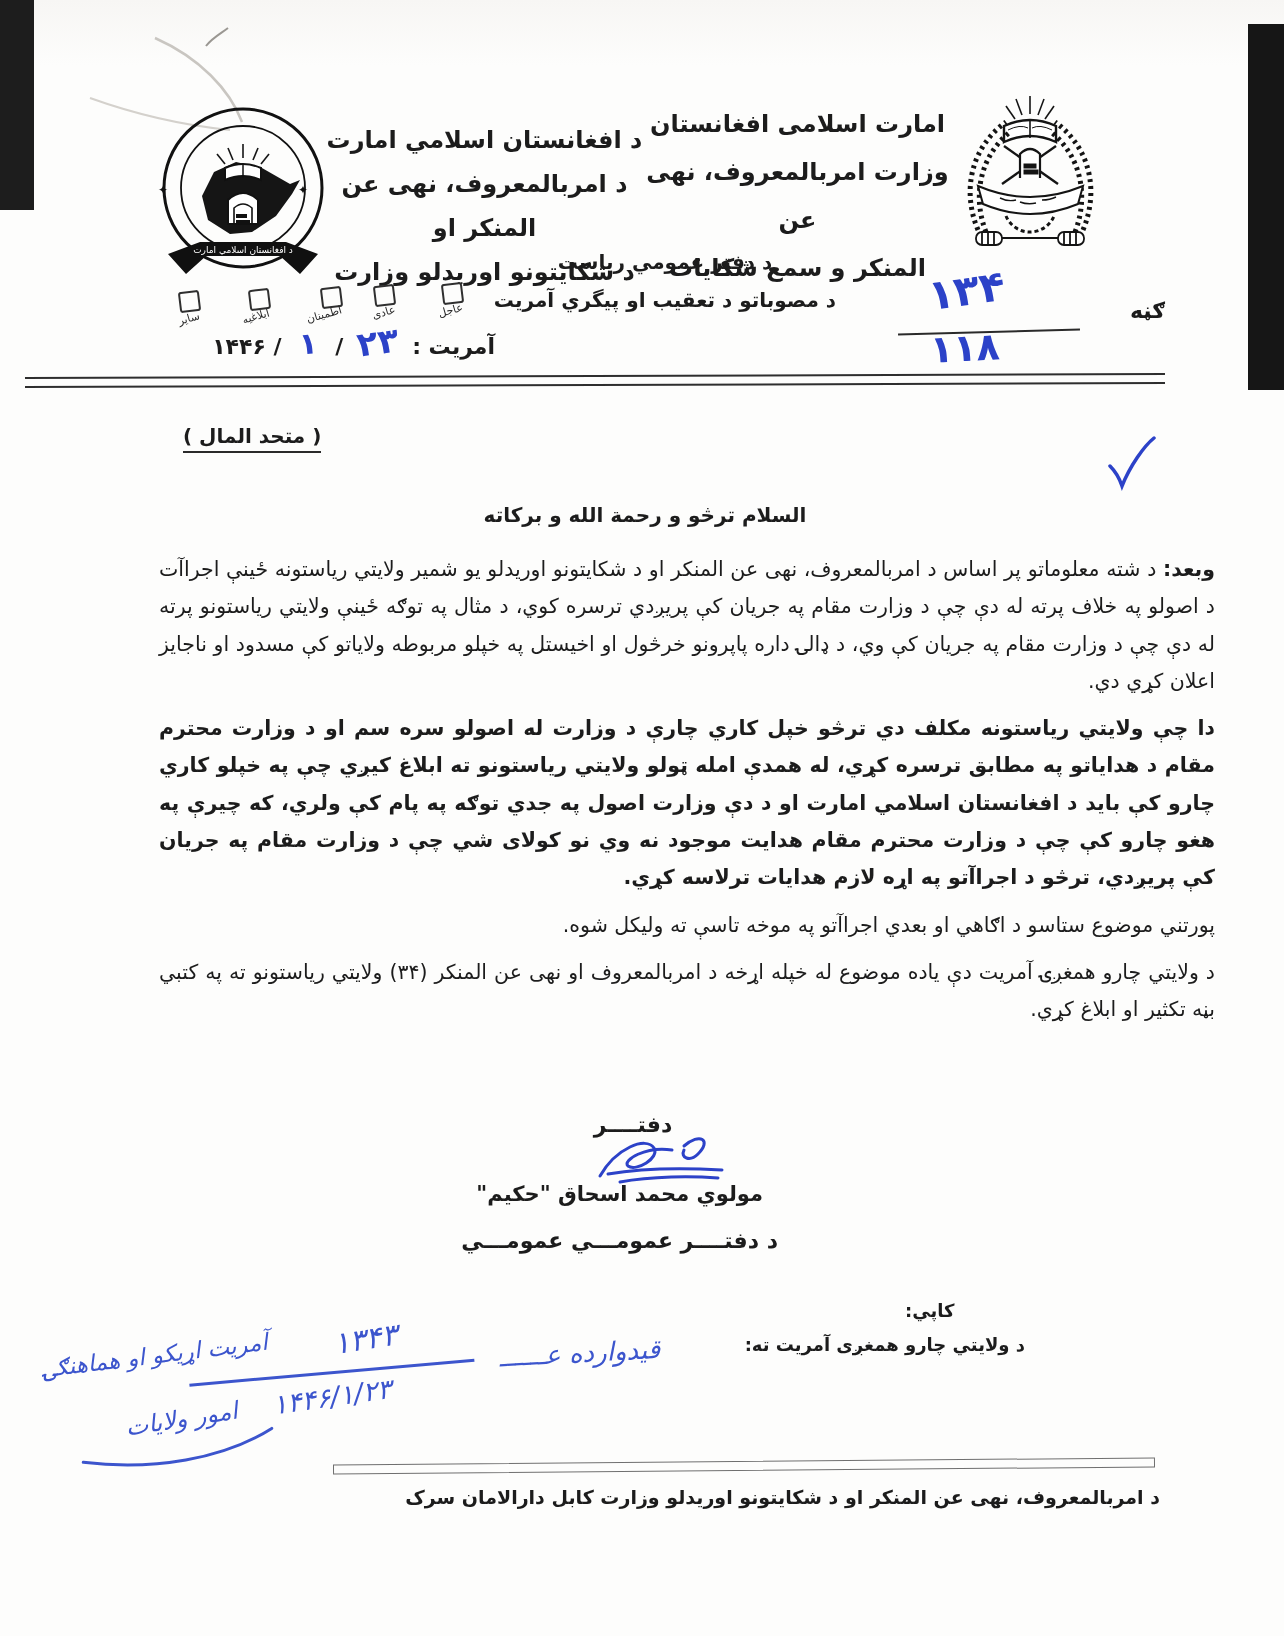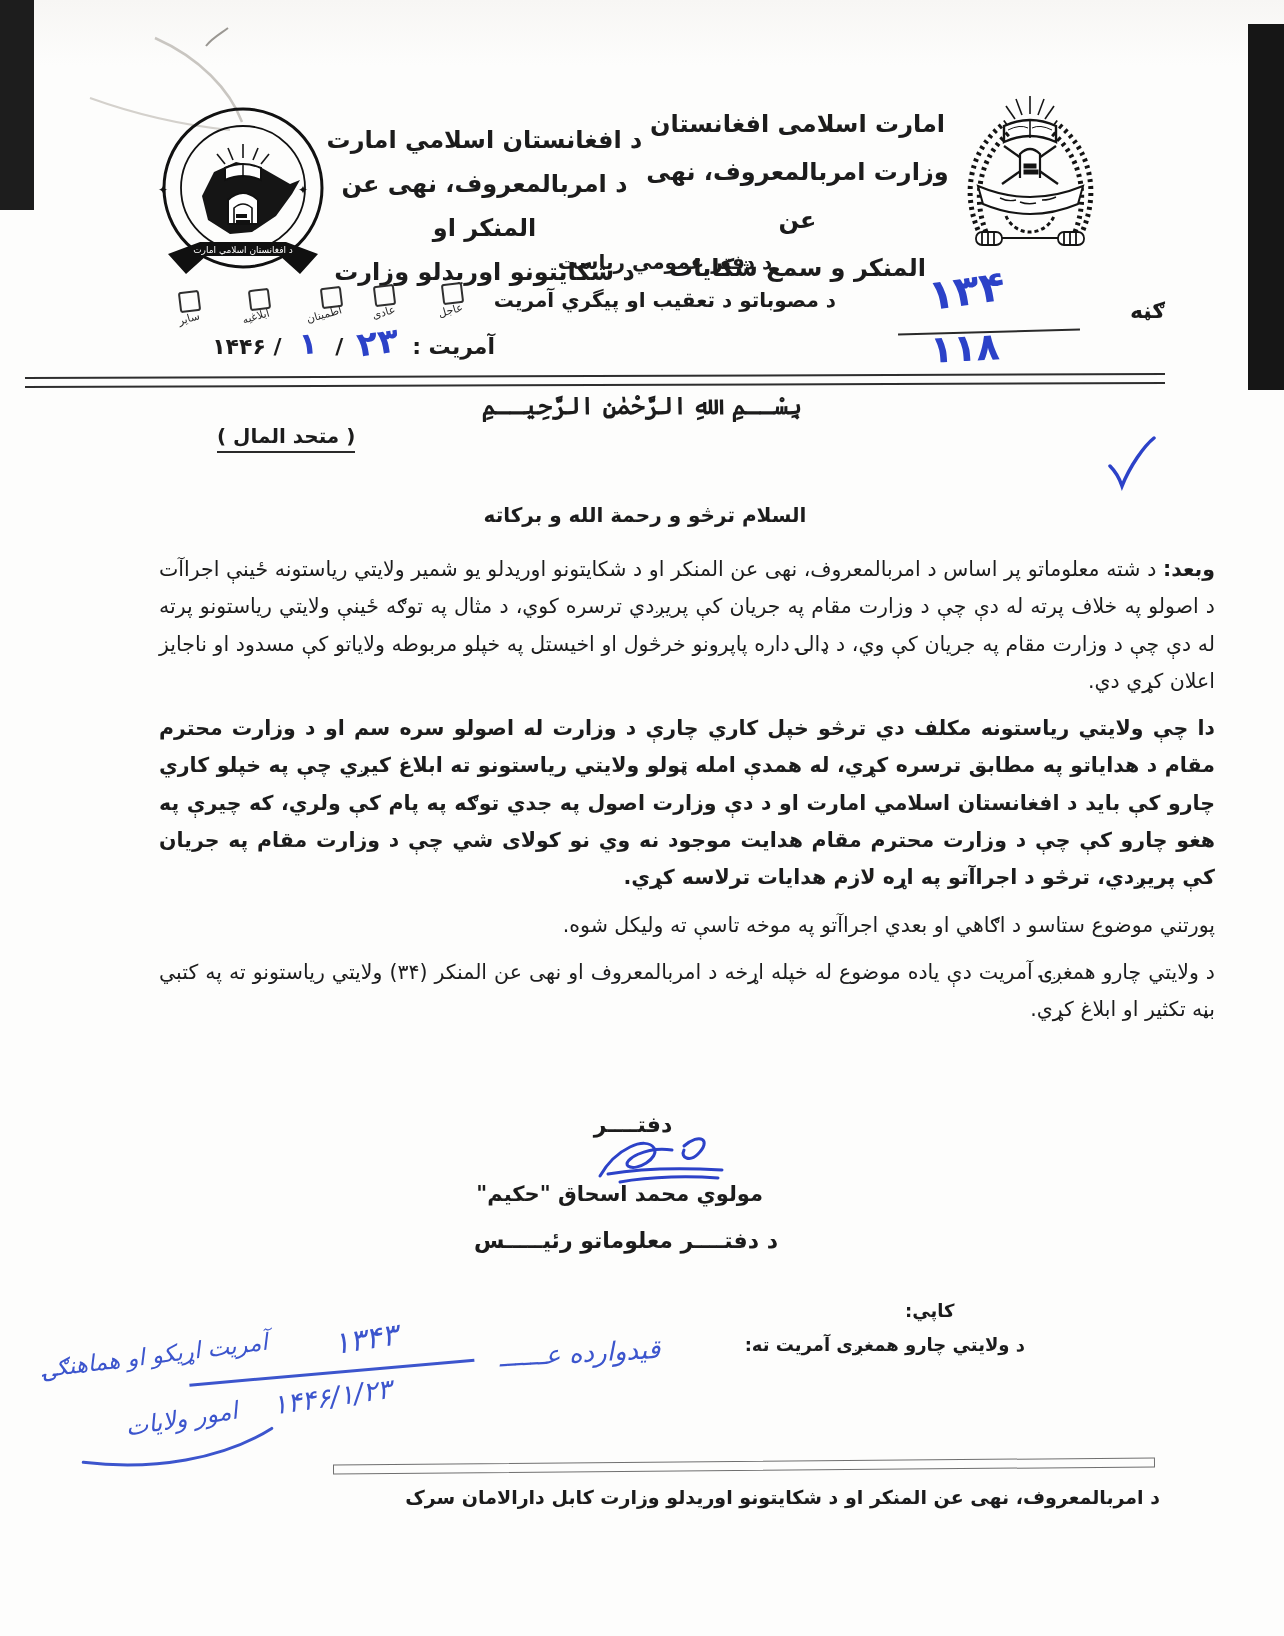--- a/index.html
+++ b/index.html
@@ -26,21 +26,21 @@
   
   .cb-box{width:17px;height:17px;border:2px solid #2f2f2f;border-radius:3px;background:transparent;transform:rotate(-7deg);}
   .cb-label{font-size:11px;color:#2b2b2b;transform:rotate(-16deg);white-space:nowrap;}
   
   .date-row{left:150px;top:322px;width:345px;font-size:22px;font-weight:700;text-align:right;white-space:nowrap;}
   .date-day{display:inline-block;font-size:34px;font-weight:700;transform:rotate(-8deg);margin:0 6px;}
   .date-month{display:inline-block;font-size:30px;font-weight:700;transform:rotate(-4deg);margin:0 10px;}
   
   .dbl-rule{left:25px;top:375px;width:1140px;height:7px;border-top:2px solid #2e2e2e;border-bottom:2px solid #2e2e2e;transform:rotate(-0.2deg);}
   .bismillah{left:442px;top:391px;width:400px;text-align:center;font-family:"DejaVu Serif","Liberation Serif",serif;font-weight:700;font-size:24px;}
-  .mutahid{left:183px;top:424px;font-size:20px;font-weight:700;border-bottom:2px solid #2a2a2a;padding-bottom:3px;margin-left:34px;}
+  .mutahid{left:183px;top:424px;font-size:20px;font-weight:700;border-bottom:2px solid #2a2a2a;padding-bottom:3px;}
   .salutation{left:290px;top:452px;width:822px;text-align:right;font-size:23px;font-weight:700;white-space:nowrap;}
   .greeting{left:470px;top:503px;width:350px;text-align:center;font-size:20px;font-weight:700;white-space:nowrap;}
   
   .body-text{left:112px;top:551px;width:1056px;font-size:20.5px;line-height:1.82;text-align:justify;margin-left:47px;}
   .body-text p{margin:0 0 10px 0;}
   .p2{font-weight:700;}
   .lead{font-weight:700;}
   
   .closing{left:558px;top:1112px;width:150px;text-align:center;font-size:22px;font-weight:700;}
   .signer-name{left:498px;top:1182px;width:265px;text-align:center;font-size:21px;font-weight:700;white-space:nowrap;}
@@ -200,21 +200,20 @@
   <div class="abs date-row">
     <span>آمریت :</span>
     <span class="date-day ink">۲۳</span>
     <span>/</span>
     <span class="date-month ink">۱</span>
     <span>/</span>
     <span>۱۴۴۶</span>
   </div>
 
   <div class="abs dbl-rule"></div>
-  <div class="abs bismillah">بِسْــمِ اللهِ الرَّحْمٰنِ الرَّحِيــمِ</div>
   <div class="abs mutahid">( متحد المال )</div>
 
   <svg class="abs" style="left:1106px;top:436px;" width="52" height="56" viewBox="0 0 52 56">
     <path d="M4,30 C10,36 14,44 16,50 C24,30 38,10 48,2" stroke="#2c42c8" stroke-width="3.5" fill="none" stroke-linecap="round"></path>
   </svg>
 
   <div class="abs greeting">السلام ترڅو و رحمة الله و برکاته</div>
 
   <div class="abs body-text">
     <p><span class="lead">وبعد:</span><span> د شته معلوماتو پر اساس د امربالمعروف، نهی عن المنکر او د شکایتونو اوریدلو یو شمیر ولایتي ریاستونه ځینې اجراآت د اصولو په خلاف پرته له دې چې د وزارت مقام په جریان کې پریږدي ترسره کوي، د مثال په توګه ځینې ولایتي ریاستونو پرته له دې چې د وزارت مقام په جریان کې وي، د ډالۍ داره پاپرونو خرڅول او اخیستل په خپلو مربوطه ولایاتو کې مسدود او ناجایز اعلان کړي دي.</span></p>
@@ -226,21 +225,21 @@
   <div class="abs closing">دفتــــر</div>
   <svg class="abs" style="left:588px;top:1128px;" width="155" height="72" viewBox="0 0 155 72">
     <g stroke="#2c42c8" stroke-width="3" fill="none" stroke-linecap="round">
       <path d="M12,48 C28,20 58,8 66,20 C72,30 48,44 40,38 C34,32 58,18 84,22"></path>
       <path d="M96,18 C112,4 124,12 110,26 C102,34 92,30 96,22"></path>
       <path d="M20,46 C55,40 100,40 134,42"></path>
       <path d="M32,54 C64,48 104,48 130,50"></path>
     </g>
   </svg>
   <div class="abs signer-name">مولوي محمد اسحاق "حکیم"</div>
-  <div class="abs signer-title">د دفتــــر معلوماتو رئیـــــس</div>
+  <div class="abs signer-title">د دفتــــر عمومـــي عمومـــي</div>
 
   <div class="abs copy-label">کاپي:</div>
   <div class="abs copy-to">د ولایتي چارو همغږی آمریت ته:</div>
 
   <div class="abs hw">
     <span class="hw-entry">قیدوارده عــــــ</span>
     <span class="hw-number">۱۳۴۳</span>
     <div class="hw-line"></div>
     <span class="hw-office">آمریت اړیکو او هماهنګۍ</span>
     <span class="hw-date">۱۴۴۶/۱/۲۳</span>

